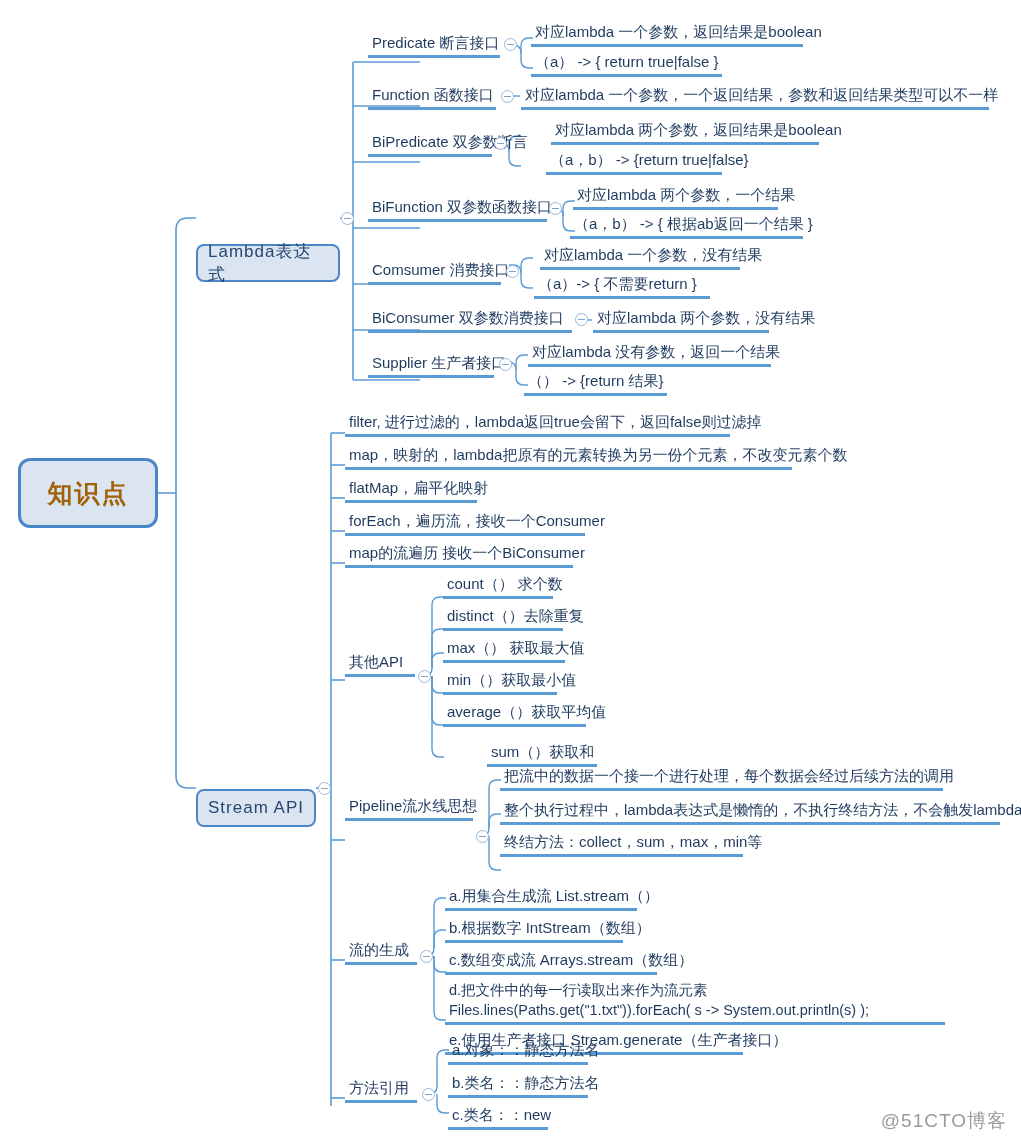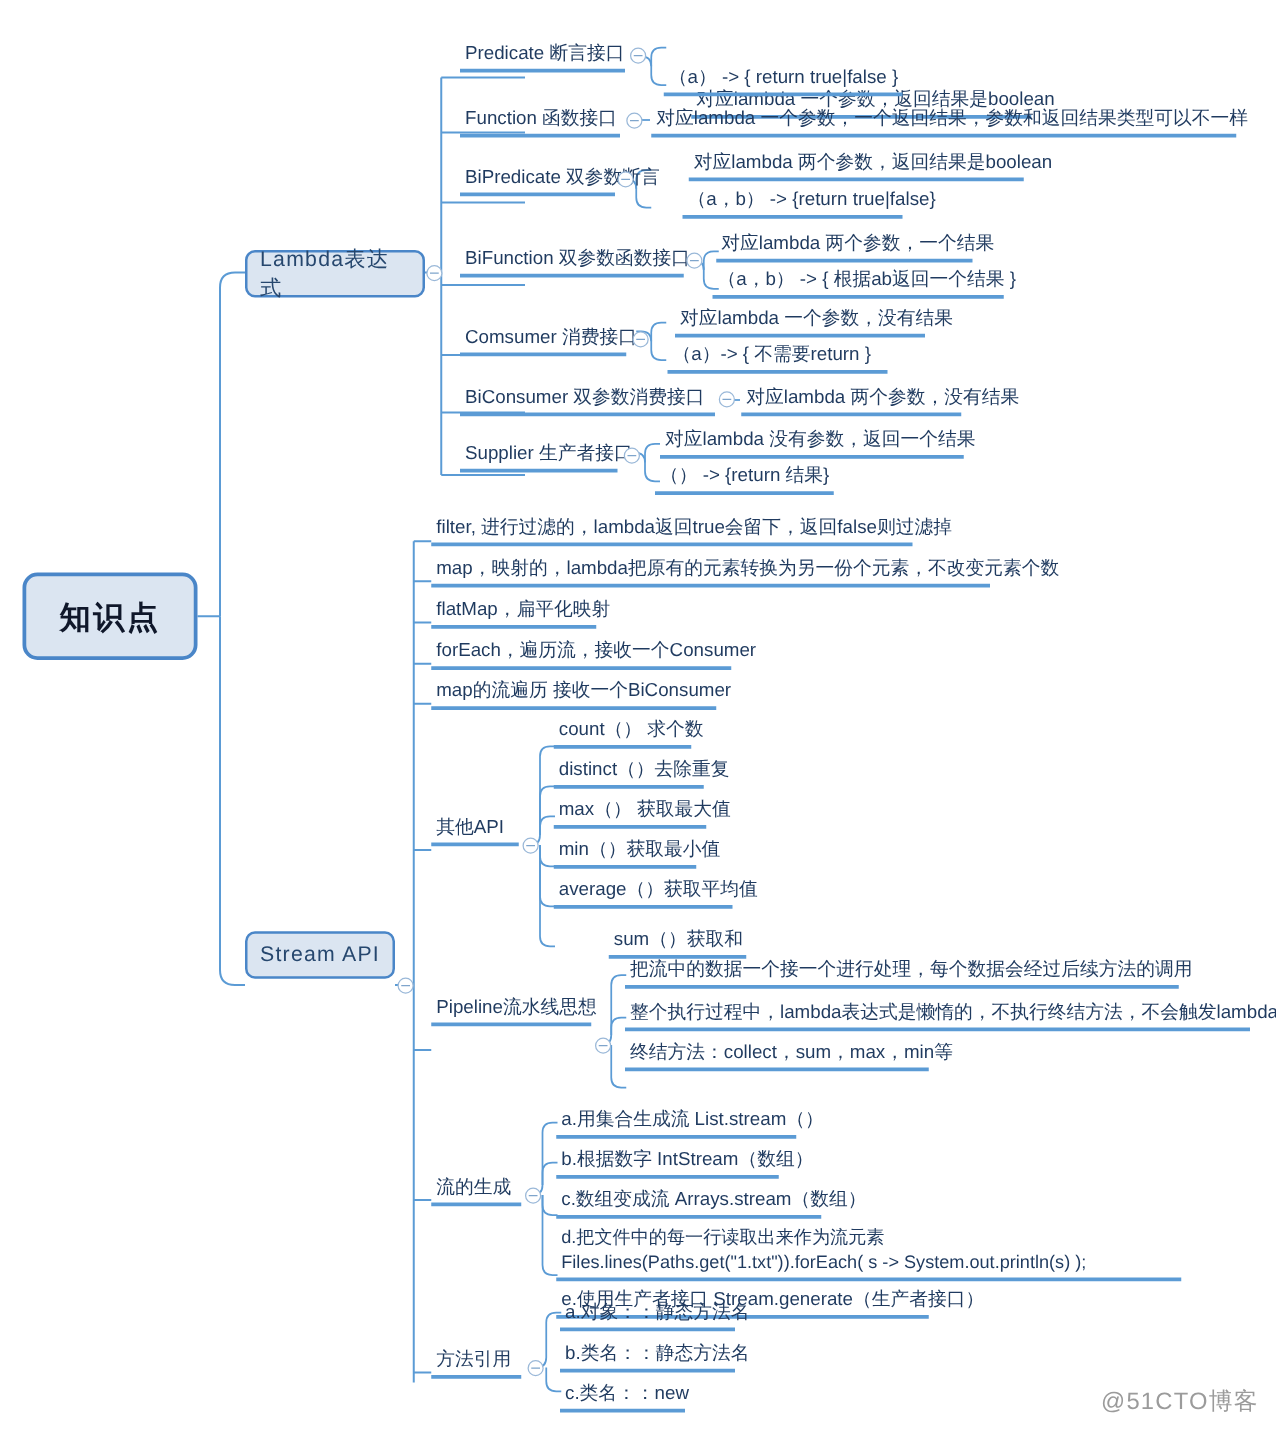--- a/index.html
+++ b/index.html
@@ -35,38 +35,39 @@
     height: 70px;
     box-sizing: border-box;
     border: 3px solid #4a86c8;
     border-radius: 12px;
     background: #dbe5f1;
     display: flex;
     align-items: center;
     justify-content: center;
     font-size: 25px;
     font-weight: bold;
-    color: #0f172a;
+    color: #a16207;
     letter-spacing: 2px;
   }
   
   .branch-node {
     position: absolute;
     box-sizing: border-box;
     border: 2px solid #4a86c8;
     border-radius: 8px;
     background: #dbe5f1;
     display: flex;
     align-items: center;
     justify-content: center;
     font-size: 17px;
     color: #26476e;
     padding: 0 10px;
     height: 38px;
     letter-spacing: 1px;
+    margin-top: 44px;
   }
   #branch-lambda { left: 196px; top: 200px; width: 144px; }
   #branch-stream { left: 196px; top: 745px; width: 120px; }
 
   
   .leaf {
     position: absolute;
     box-sizing: border-box;
     font-size: 15px;
     line-height: 20px;
@@ -216,21 +217,21 @@
   </div>
   <div class="toggle" style="left:341px; top:212px;"></div>
 
   <div class="branch-node" id="branch-stream">
     <span>Stream  API</span>
   </div>
   <div class="toggle" style="left:318px; top:782px;"></div>
 
   <div class="leaf" style="left:368px; top:33px; width:132px;">Predicate 断言接口</div>
   <div class="toggle" style="left:504px; top:38px;"></div>
-  <div class="leaf" style="left:553px; top:22px; width:272px;margin-top:48px;">对应lambda  一个参数，返回结果是boolean</div>
+  <div class="leaf" style="left:531px; top:22px; width:272px;">对应lambda  一个参数，返回结果是boolean</div>
   <div class="leaf" style="left:531px; top:52px; width:191px;">（a） -&gt; { return  true|false }</div>
 
   <div class="leaf" style="left:368px; top:85px; width:128px;">Function 函数接口</div>
   <div class="toggle" style="left:501px; top:90px;"></div>
   <div class="leaf" style="left:521px; top:85px; width:468px;">对应lambda 一个参数，一个返回结果，参数和返回结果类型可以不一样</div>
 
   <div class="leaf" style="left:368px; top:132px; width:124px;">BiPredicate 双参数断言</div>
   <div class="toggle" style="left:494px; top:137px;"></div>
   <div class="leaf" style="left:551px; top:120px; width:268px;">对应lambda 两个参数，返回结果是boolean</div>
   <div class="leaf" style="left:546px; top:150px; width:176px;">（a，b） -&gt; {return  true|false}</div>

